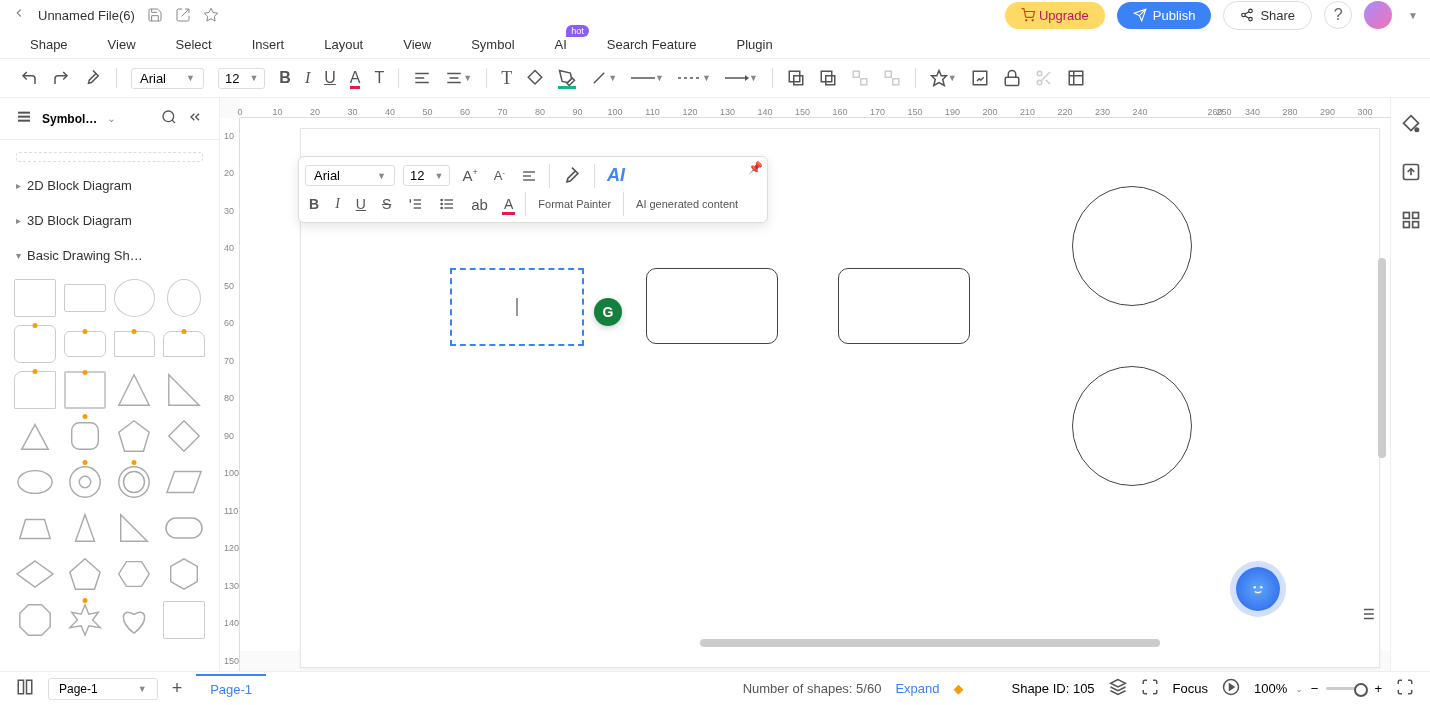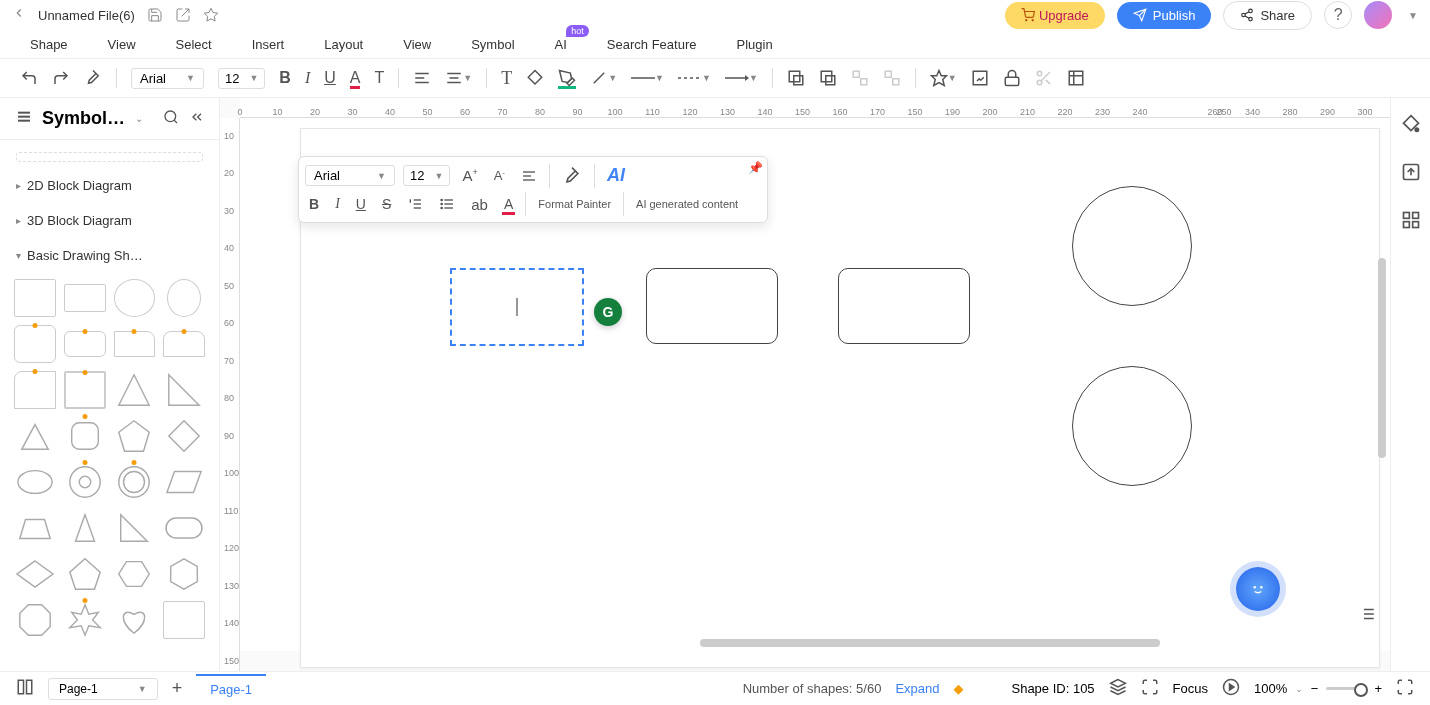--- a/index.html
+++ b/index.html
@@ -36,21 +36,21 @@
     .pen-color { position: relative; }
     .pen-color::after { content: ''; position: absolute; bottom: -2px; left: 0; right: 0; height: 3px; background: #10b981; }
     
     
     .main { flex: 1; display: flex; overflow: hidden; }
     
     
     .sidebar { width: 220px; border-right: 1px solid #eee; display: flex; flex-direction: column; overflow: hidden; }
     .sidebar-header { height: 42px; display: flex; align-items: center; padding: 0 16px; gap: 10px; border-bottom: 1px solid #eee; }
     .sidebar-header .lib-icon { color: #555; }
-    .sidebar-header .lib-title { font-size: 18px; font-weight: bold; flex: 1; }
+    .sidebar-header .lib-title { font-size: 12px; font-weight: bold; flex: 1; }
     .sidebar-header .lib-caret { color: #888; font-size: 10px; }
     .sidebar-header .search-icon { color: #555; cursor: pointer; }
     .sidebar-header .collapse-icon { color: #555; cursor: pointer; }
     .sidebar-content { flex: 1; overflow-y: auto; padding: 6px 0; }
     .sidebar-section { padding: 10px 16px; font-size: 13px; color: #333; cursor: pointer; display: flex; align-items: center; gap: 6px; }
     .sidebar-section .arrow { font-size: 10px; color: #888; }
     .shapes-grid { display: grid; grid-template-columns: repeat(4, 1fr); gap: 8px; padding: 6px 14px; }
     .shape-cell { height: 38px; border: 1px solid #ccc; border-radius: 2px; display: flex; align-items: center; justify-content: center; cursor: pointer; position: relative; }
     .shape-cell.circle { border-radius: 50%; }
     .shape-cell.rounded { border-radius: 6px; }

